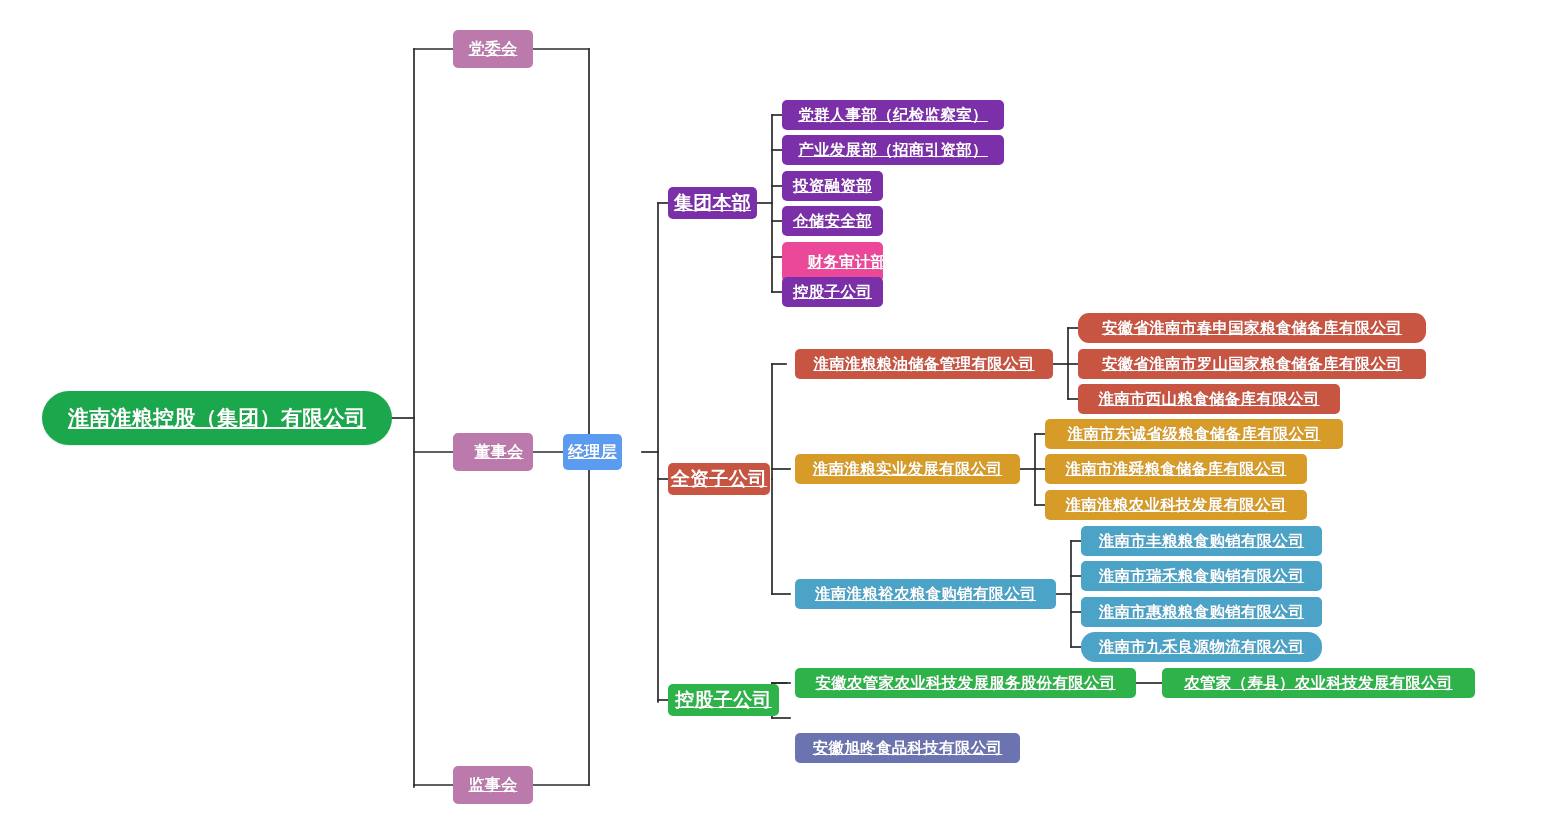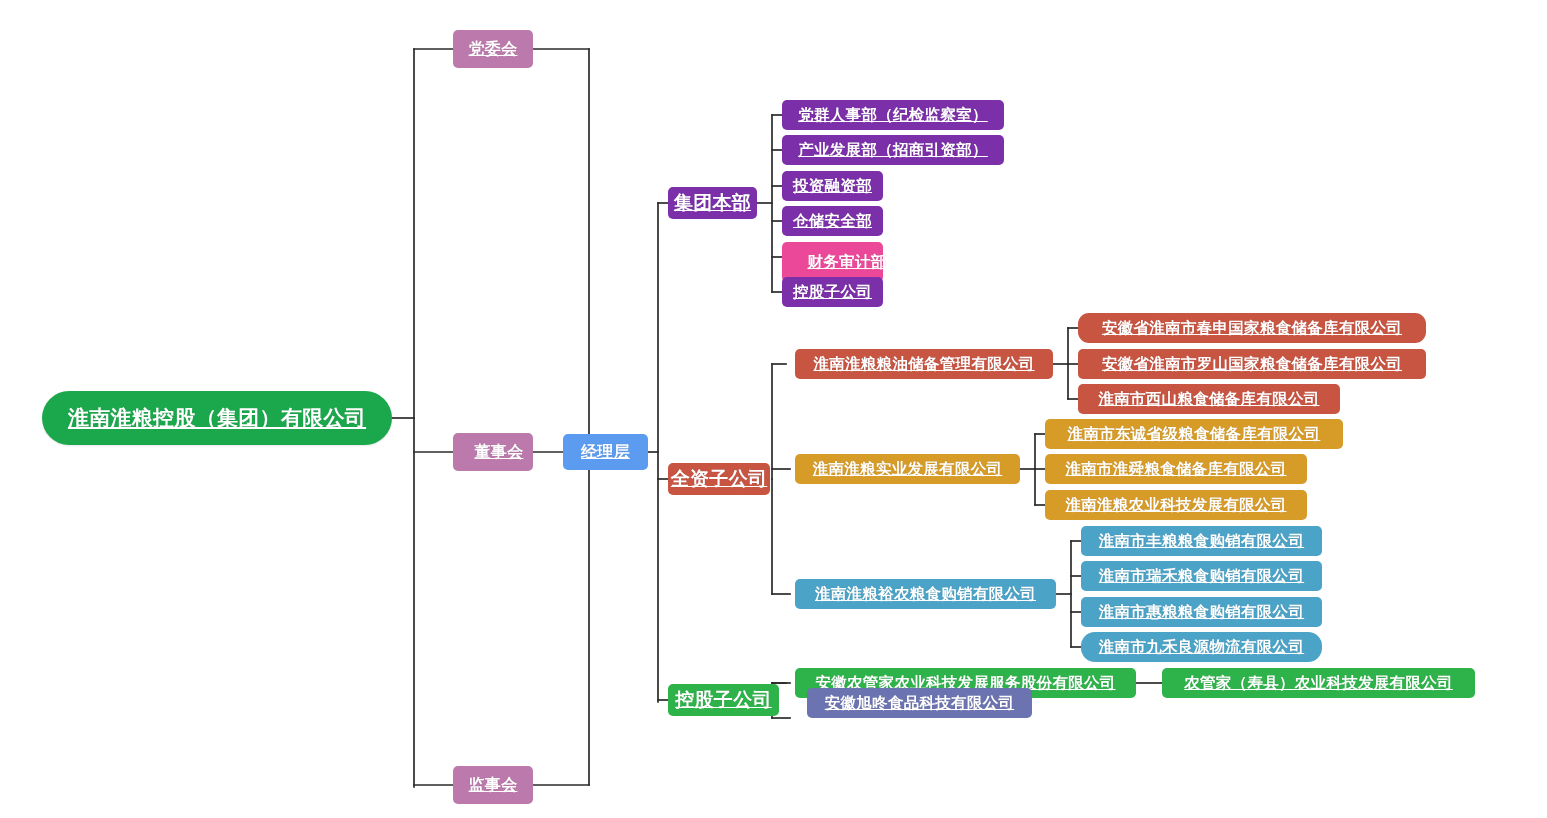--- a/index.html
+++ b/index.html
@@ -92,21 +92,21 @@
       <path d="M1136,683 L1163,683"></path>
     </g>
   </svg>
 
   <div class="node root" style="left:42px;top:391px;width:350px;height:54px;background:#1BA84C;">淮南淮粮控股（集团）有限公司</div>
 
   <div class="node n16" style="left:453px;top:30px;width:80px;height:38px;background:#BB79AC;">党委会</div>
   <div class="node n16" style="left:453px;top:433px;width:80px;height:38px;background:#BB79AC;padding-left:12px;">董事会</div>
   <div class="node n16" style="left:453px;top:766px;width:80px;height:38px;background:#BB79AC;">监事会</div>
 
-  <div class="node n16" style="left:563px;top:434px;width:85px;height:36px;background:#5B9BF0;">经理层</div>
+  <div class="node n16" style="left:563px;top:434px;width:59px;height:36px;background:#5B9BF0;">经理层</div>
 
   <div class="node n15" style="left:668px;top:187px;width:89px;height:32px;background:#7B2FA8;">集团本部</div>
   <div class="node n15" style="left:668px;top:463px;width:102px;height:32px;background:#C85442;">全资子公司</div>
   <div class="node n15" style="left:668px;top:684px;width:111px;height:32px;background:#2EB34A;">控股子公司</div>
 
   <div class="node n155" style="left:782px;top:135px;width:222px;height:30px;background:#7B2FA8;">产业发展部（招商引资部）</div>
   <div class="node n155" style="left:782px;top:100px;width:222px;height:30px;background:#7B2FA8;">党群人事部（纪检监察室）</div>
   <div class="node n155" style="left:782px;top:171px;width:101px;height:30px;background:#7B2FA8;">投资融资部</div>
   <div class="node n155" style="left:782px;top:206px;width:101px;height:30px;background:#7B2FA8;">仓储安全部</div>
   <div class="node n155" style="left:782px;top:242px;width:101px;height:40px;background:#ec4899;padding-left:29px;">财务审计部</div>
@@ -123,15 +123,15 @@
   <div class="node n155" style="left:1045px;top:490px;width:262px;height:30px;background:#D79B28;">淮南淮粮农业科技发展有限公司</div>
 
   <div class="node n155" style="left:795px;top:579px;width:261px;height:30px;background:#4BA3C7;">淮南淮粮裕农粮食购销有限公司</div>
   <div class="node n155" style="left:1081px;top:561px;width:241px;height:30px;background:#4BA3C7;">淮南市瑞禾粮食购销有限公司</div>
   <div class="node n155" style="left:1081px;top:526px;width:241px;height:30px;background:#4BA3C7;">淮南市丰粮粮食购销有限公司</div>
   <div class="node n155" style="left:1081px;top:597px;width:241px;height:30px;background:#4BA3C7;">淮南市惠粮粮食购销有限公司</div>
   <div class="node n155" style="left:1081px;top:632px;width:241px;height:30px;background:#4BA3C7;border-radius:14px;">淮南市九禾良源物流有限公司</div>
 
   <div class="node n155" style="left:795px;top:668px;width:341px;height:30px;background:#2EB34A;">安徽农管家农业科技发展服务股份有限公司</div>
   <div class="node n155" style="left:1162px;top:668px;width:313px;height:30px;background:#2EB34A;">农管家（寿县）农业科技发展有限公司</div>
-  <div class="node n155" style="left:795px;top:688px;width:225px;height:30px;background:#6B74B0;margin-left:12px;">安徽旭咚食品科技有限公司</div>
+  <div class="node n155" style="left:795px;top:733px;width:225px;height:30px;background:#6B74B0;">安徽旭咚食品科技有限公司</div>
 
 </div>
 
 </body></html>

